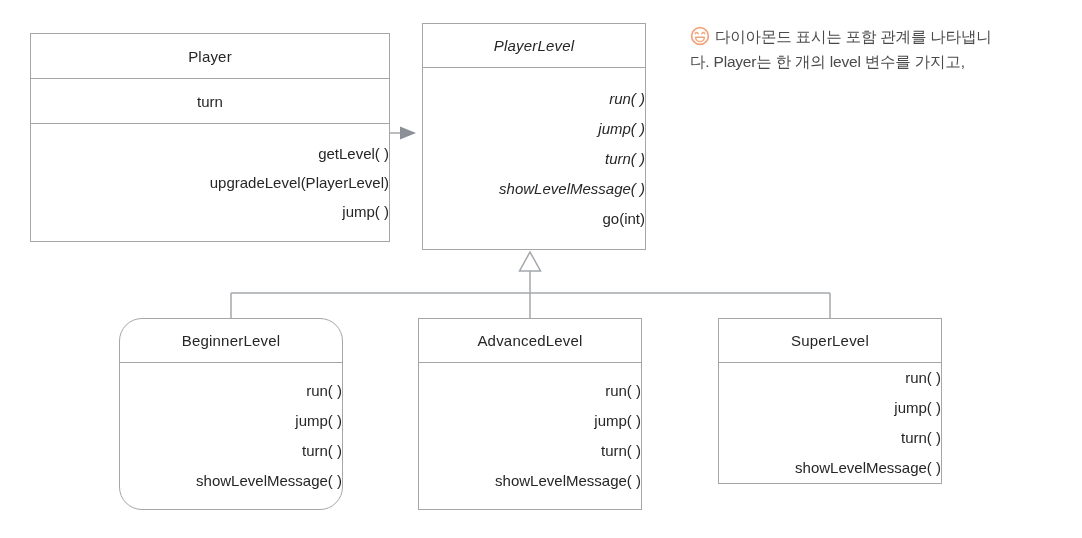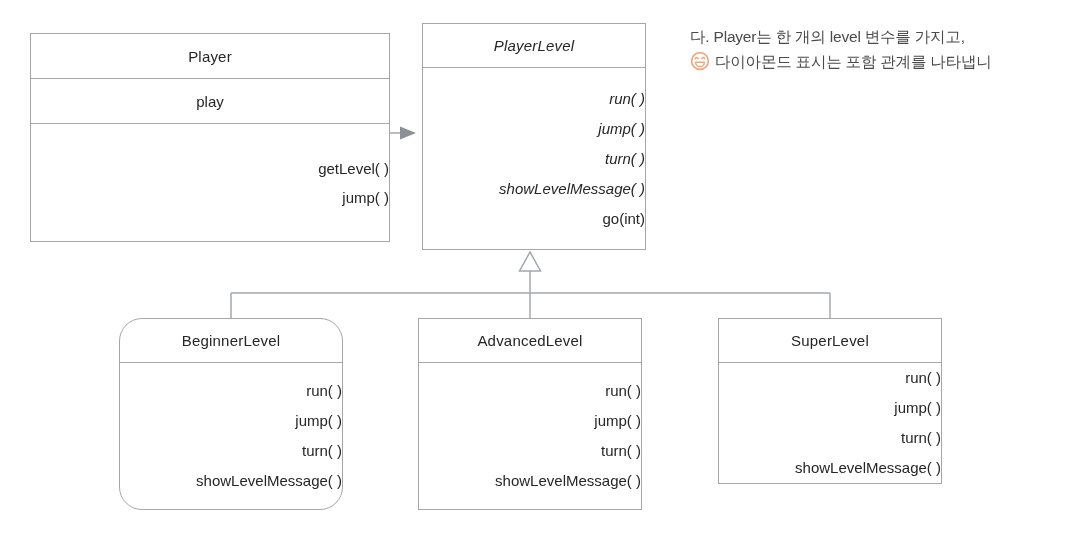--- a/index.html
+++ b/index.html
@@ -90,23 +90,24 @@
       <line x1="530" y1="271" x2="530" y2="293" stroke="#a3a8ad" stroke-width="1.5"></line>
       <line x1="231" y1="293" x2="830" y2="293" stroke="#a3a8ad" stroke-width="1.5"></line>
       <line x1="231" y1="293" x2="231" y2="318" stroke="#a3a8ad" stroke-width="1.5"></line>
       <line x1="530" y1="293" x2="530" y2="318" stroke="#a3a8ad" stroke-width="1.5"></line>
       <line x1="830" y1="293" x2="830" y2="318" stroke="#a3a8ad" stroke-width="1.5"></line>
     </g>
   </svg>
 
   <div class="uml-box" style="left:30px; top:33px; width:360px; height:209px;">
     <div class="uml-title" style="height:45px;">Player</div>
-    <div class="uml-attrs" style="height:45px;">play</div>
+    <div class="uml-attrs" style="height:45px;">turn</div>
     <div class="uml-methods">
       <div class="m">getLevel( )</div>
+      <div class="m">upgradeLevel(PlayerLevel)</div>
       <div class="m">jump( )</div>
     </div>
   </div>
 
   <div class="uml-box" style="left:422px; top:23px; width:224px; height:227px;">
     <div class="uml-title it" style="height:44px;">PlayerLevel</div>
     <div class="uml-methods" style="line-height:30px;">
       <div class="m it" style="line-height:30px;">run( )</div>
       <div class="m it" style="line-height:30px;">jump( )</div>
       <div class="m it" style="line-height:30px;">turn( )</div>
@@ -139,24 +140,24 @@
     <div class="uml-title" style="height:44px;">SuperLevel</div>
     <div class="uml-methods">
       <div class="m" style="line-height:30px;">run( )</div>
       <div class="m" style="line-height:30px;">jump( )</div>
       <div class="m" style="line-height:30px;">turn( )</div>
       <div class="m" style="line-height:30px;">showLevelMessage( )</div>
     </div>
   </div>
 
   <div class="note">
-    <span class="line">다. Player는 한 개의 level 변수를 가지고,</span>
     <span class="line">
       <svg class="smiley" viewBox="0 0 20 20">
         <circle cx="10" cy="10" r="8.4" fill="none" stroke="#f2a67e" stroke-width="1.7"></circle>
         <path d="M5.2 7.6 q 1.5 -2.0 3.0 0" fill="none" stroke="#f2a67e" stroke-width="1.5" stroke-linecap="round"></path>
         <path d="M11.8 7.6 q 1.5 -2.0 3.0 0" fill="none" stroke="#f2a67e" stroke-width="1.5" stroke-linecap="round"></path>
         <path d="M5.6 11.2 h 8.8 a 4.4 4.4 0 0 1 -8.8 0 z" fill="none" stroke="#f2a67e" stroke-width="1.5" stroke-linejoin="round"></path>
       </svg><span>다이아몬드 표시는 포함 관계를 나타냅니</span>
     </span>
+    <span class="line">다. Player는 한 개의 level 변수를 가지고,</span>
   </div>
 
 </div>
 
 </body></html>

